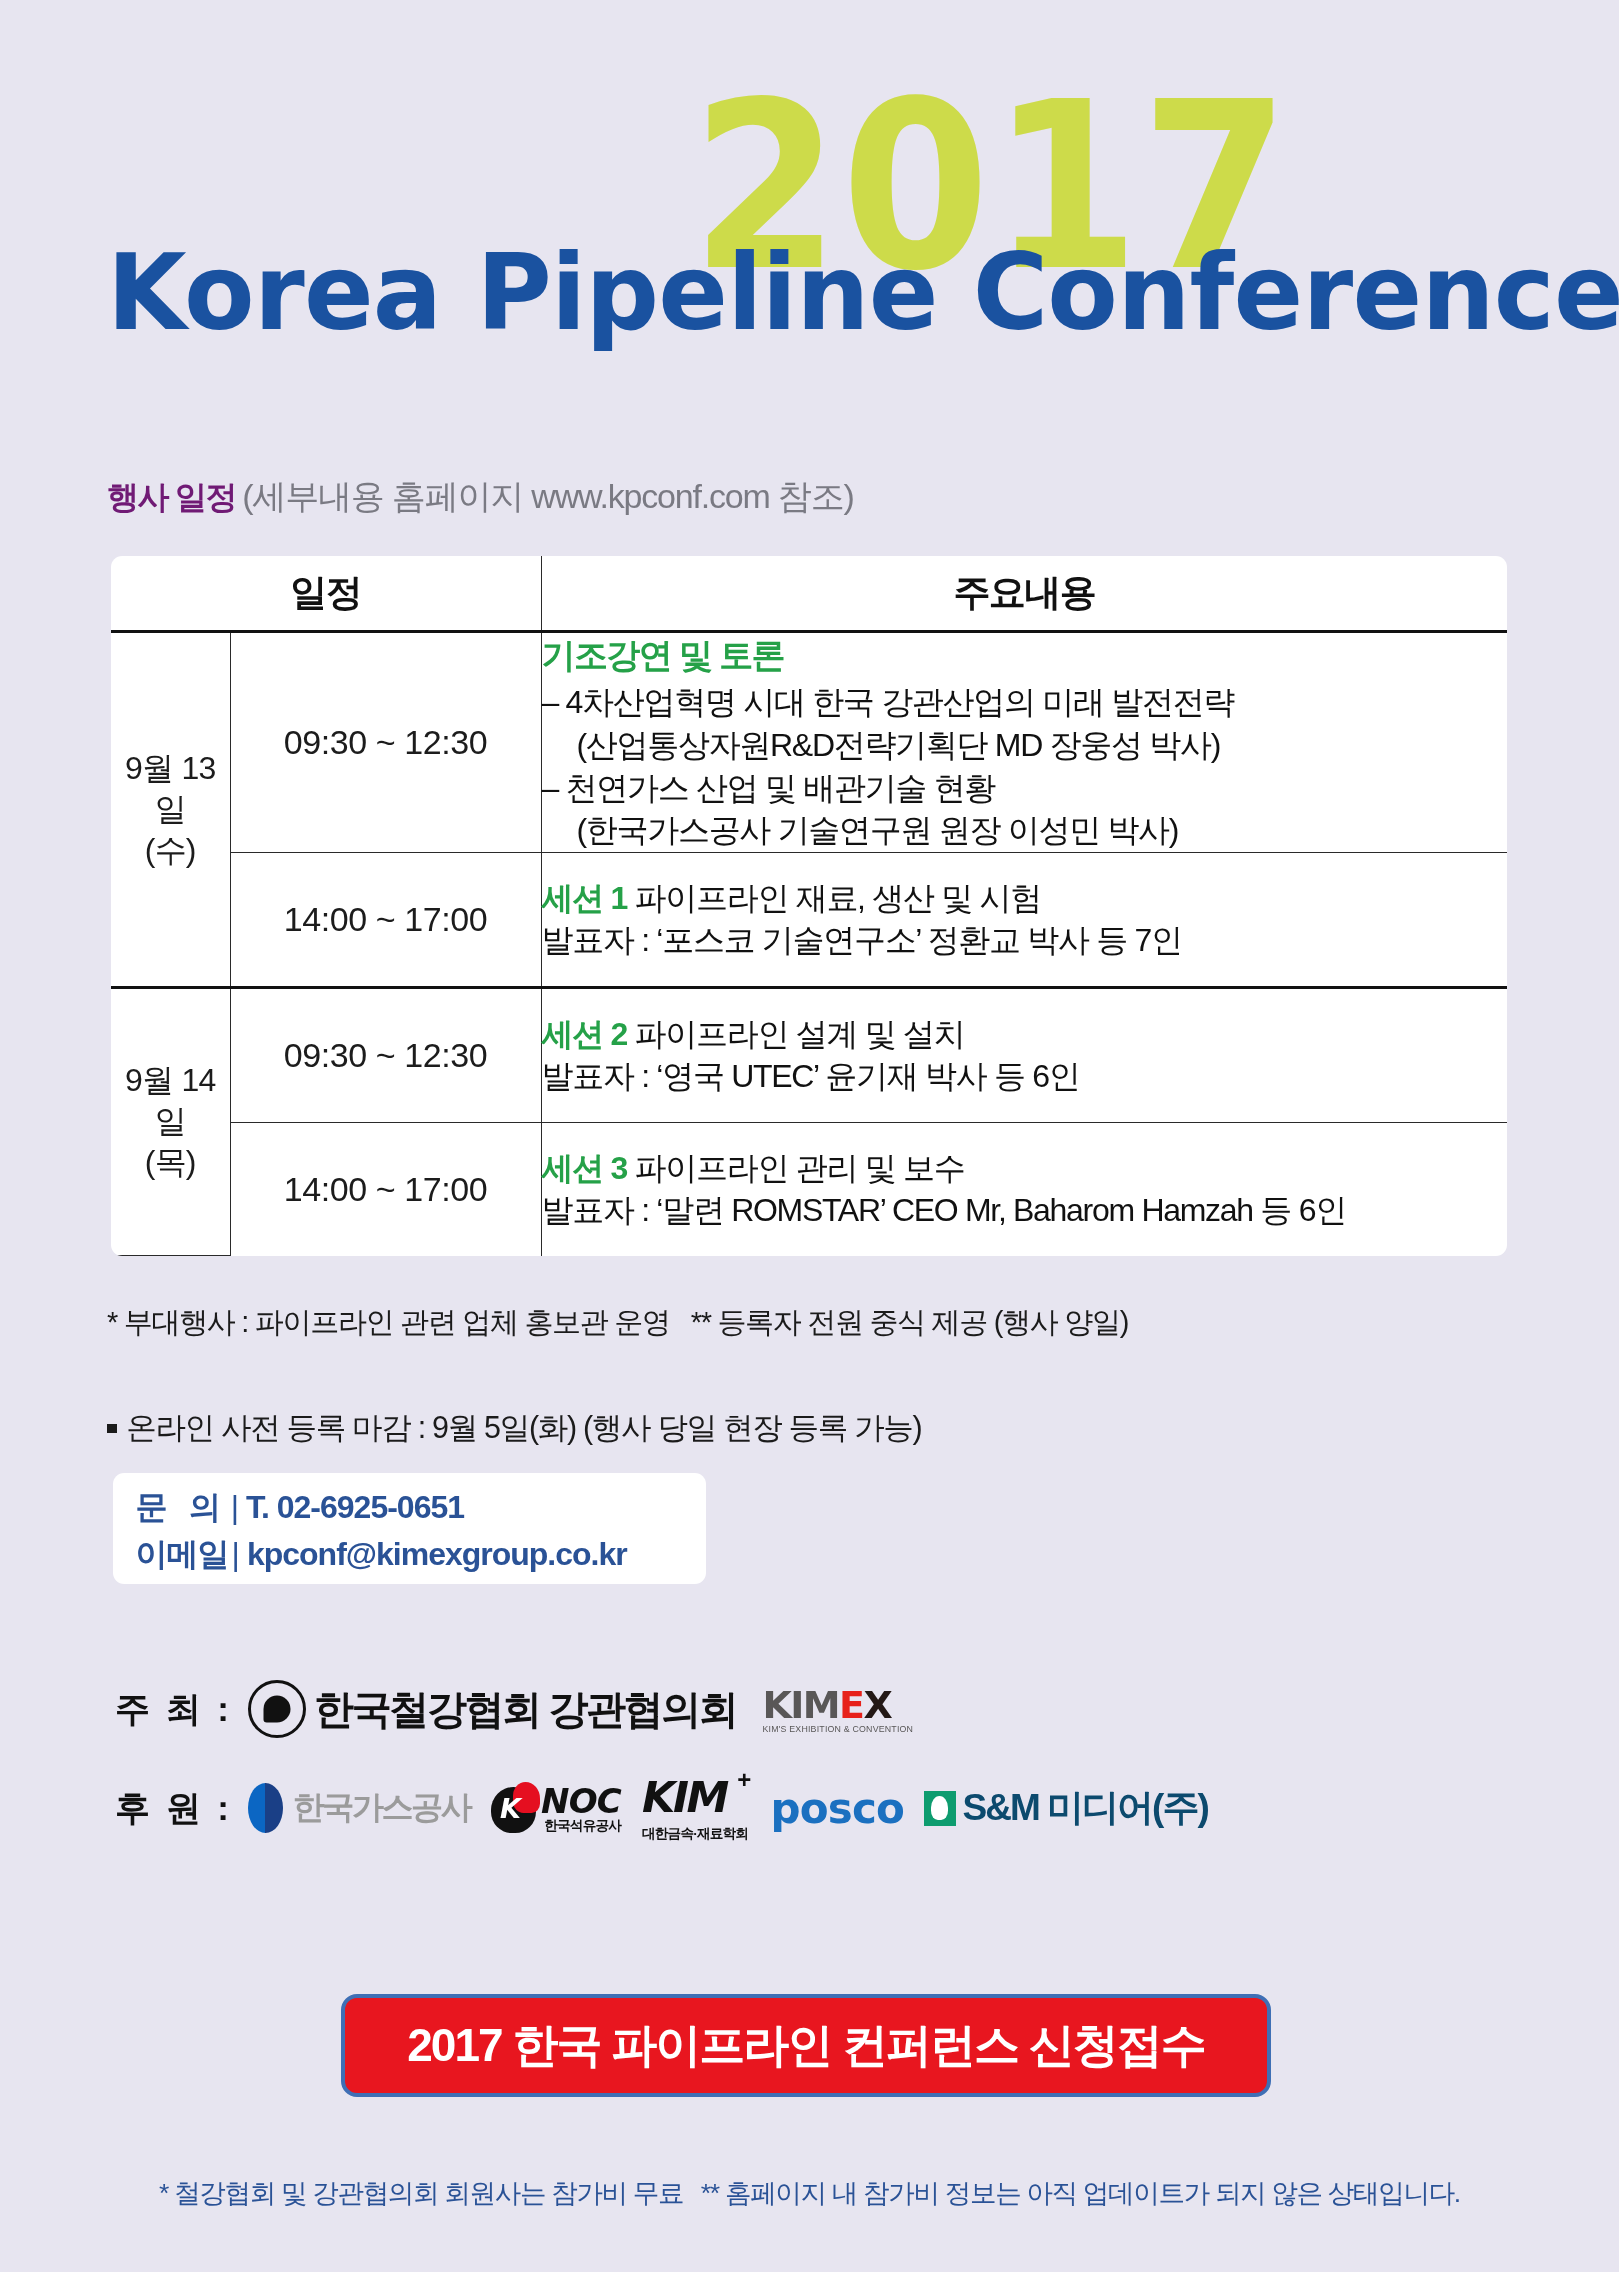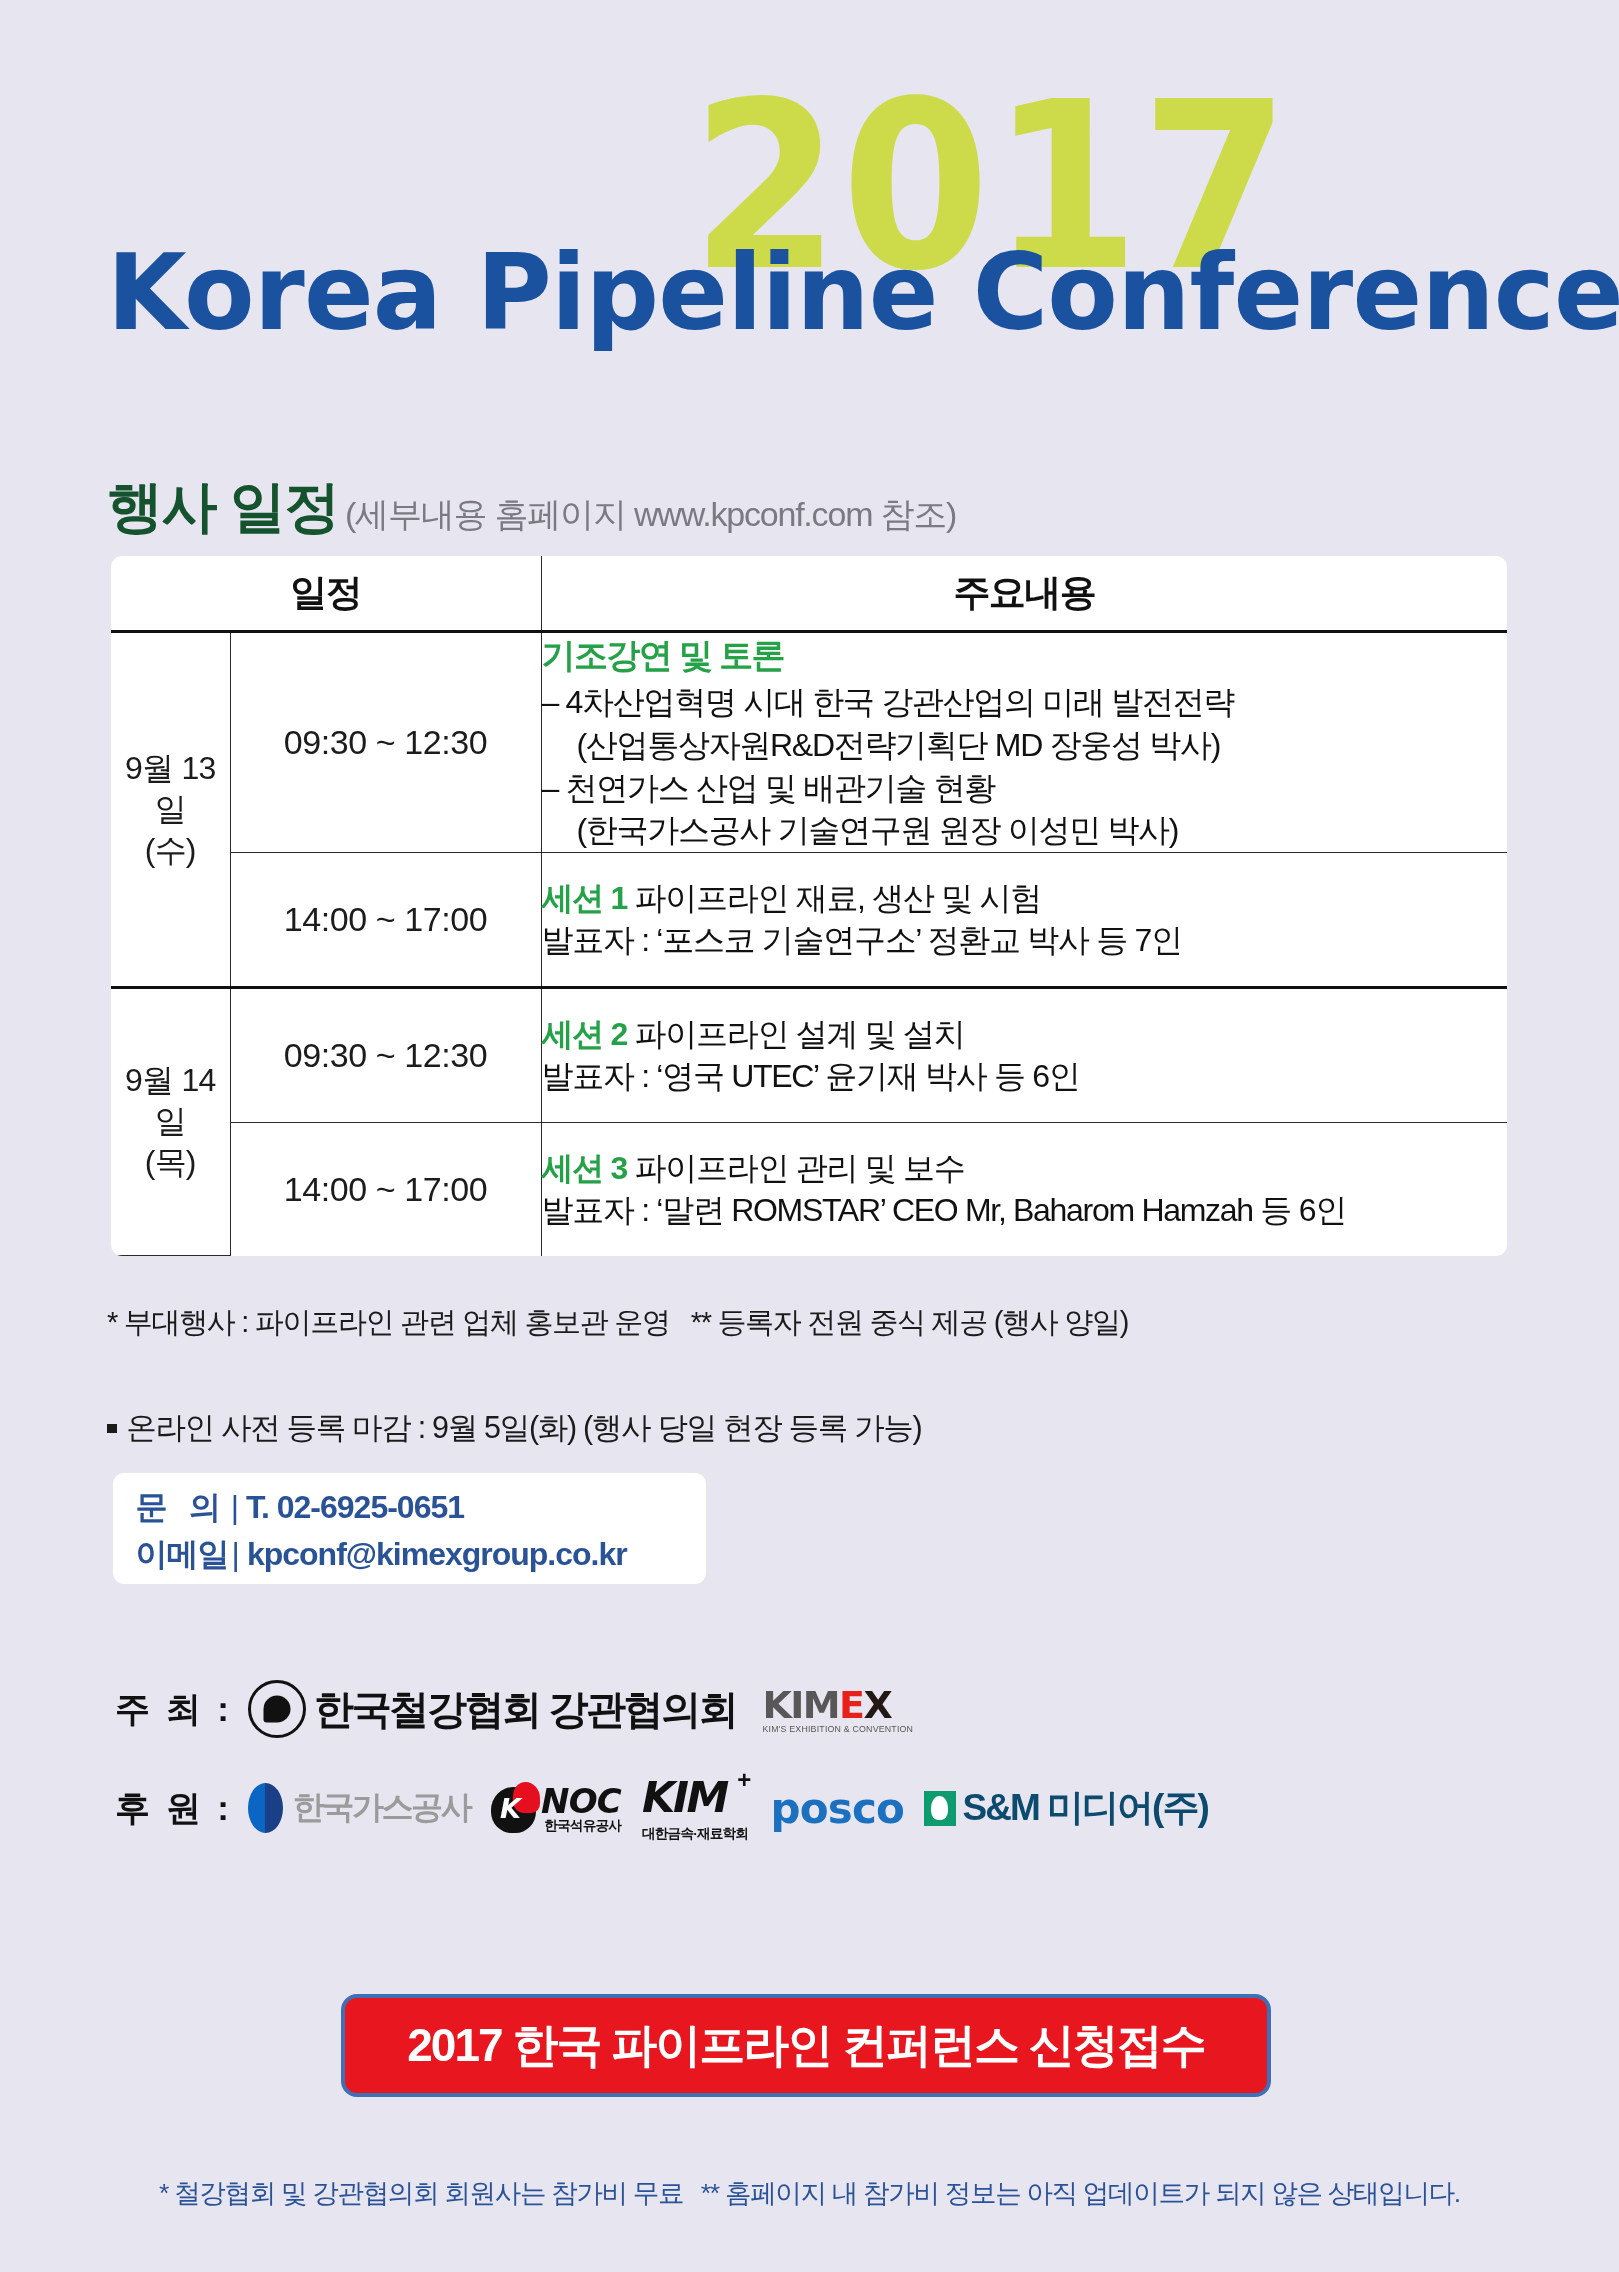--- a/index.html
+++ b/index.html
@@ -52,23 +52,23 @@
 
   
   .sched-head {
     position: absolute;
     left: 107px;
     top: 479px;
     white-space: nowrap;
     line-height: 1;
   }
   .sched-head .strong {
-    font-size: 56px;
-    font-weight: 700;
-    color: #14532d;
+    font-size: 32px;
+    font-weight: 700;
+    color: #701a75;
     letter-spacing: -1.6px;
     text-align: center;
   }
   .sched-head .sub {
     font-size: 34px;
     font-weight: 500;
     color: #7a7a83;
     letter-spacing: -1.2px;
     margin-left: 6.4px;
     margin-top: 12px;

